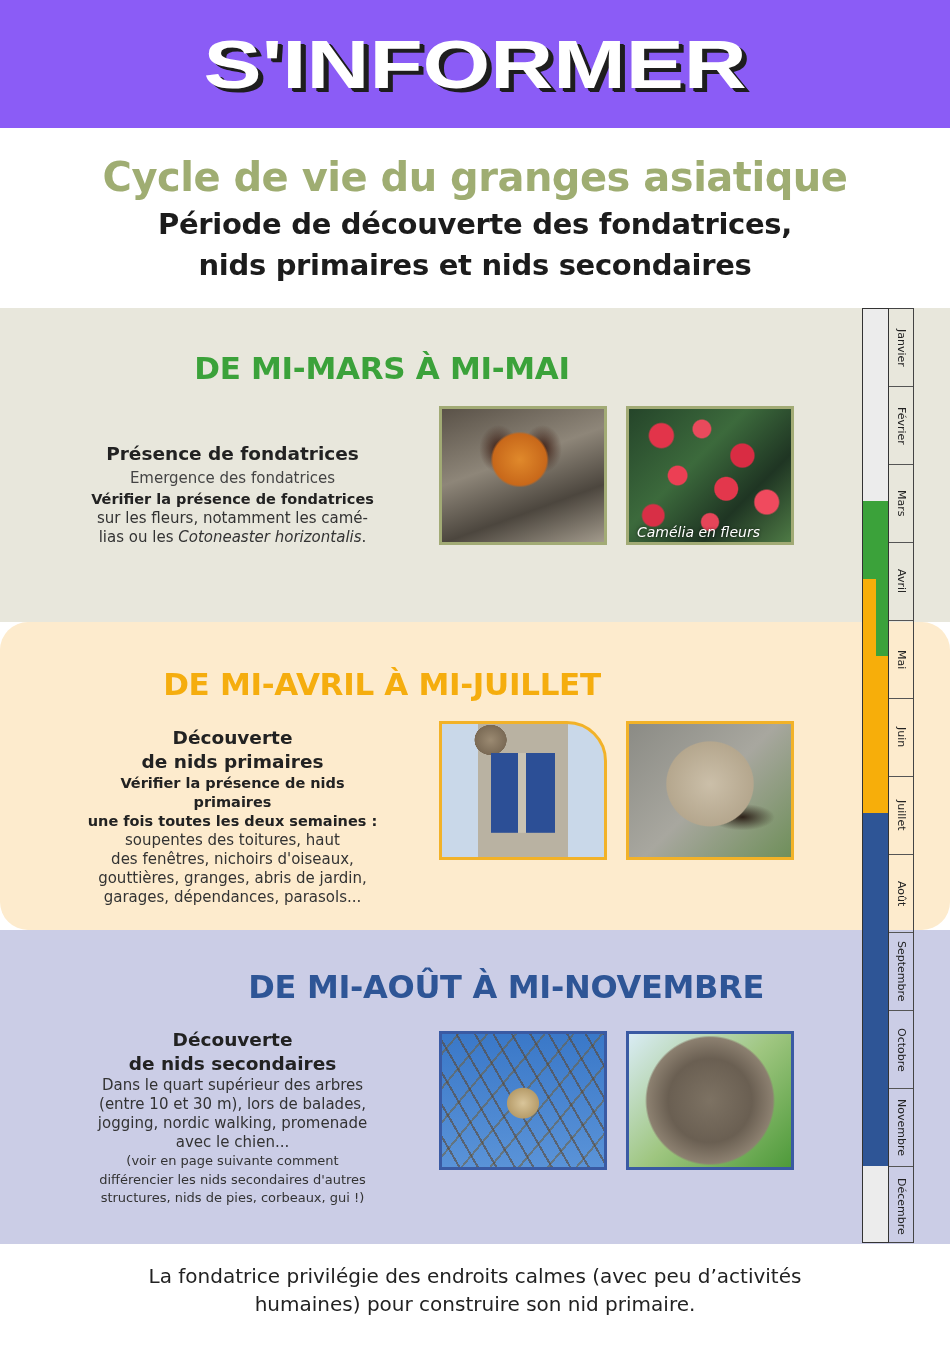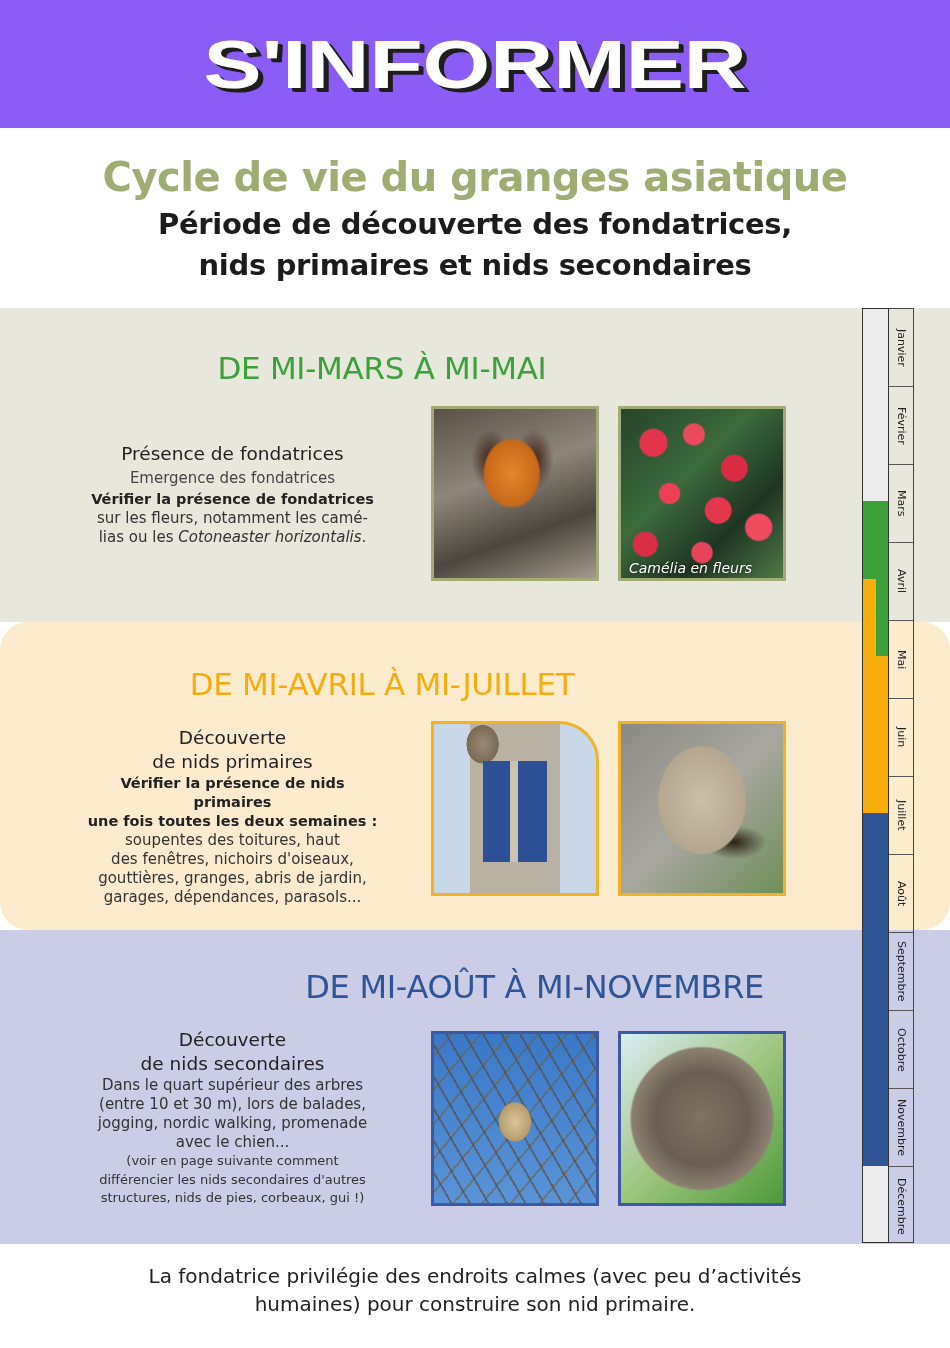--- a/index.html
+++ b/index.html
@@ -11,35 +11,35 @@
 
     .intro { position: absolute; left: 0; top: 128px; width: 950px; height: 180px; text-align: center; }
     .intro-title { position: absolute; left: 0; right: 0; top: 26px; font-weight: 700; font-size: 40px; color: #9fad72; letter-spacing: -0.5px; }
     .intro-sub { position: absolute; left: 0; right: 0; top: 76px; font-weight: 700; font-size: 29px; line-height: 41px; color: #1c1c1c; letter-spacing: -0.3px; }
 
     .section { position: absolute; left: 0; width: 950px; }
     .s1 { top: 308px; height: 314px; background: #e8e7dc; }
     .s2 { top: 622px; height: 308px; background: #fdebcd; border-radius: 28px; }
     .s3 { top: 930px; height: 314px; background: #cbcde6; }
 
-    .sec-heading { position: absolute; left: 0; width: 764px; text-align: center; font-weight: 400; font-size: 31px; letter-spacing: -0.3px; }
+    .sec-heading { position: absolute; left: 0; width: 764px; text-align: center; font-weight: 700; font-size: 31px; letter-spacing: -0.3px; }
     .s1 .sec-heading { top: 42px; color: #3ba23a; }
     .s2 .sec-heading { top: 44px; color: #f5ad0e; }
     .s3 .sec-heading { top: 38px; color: #2e5596; font-size: 32px; text-align: right; }
 
     .sec-text { position: absolute; left: 80px; width: 305px; text-align: center; font-size: 15px; line-height: 19px; color: #333; }
-    .sec-text .t-title { font-weight: 400; font-size: 18.5px; line-height: 24px; color: #222; }
+    .sec-text .t-title { font-weight: 700; font-size: 18.5px; line-height: 24px; color: #222; }
     .sec-text .t-sub { font-size: 15px; line-height: 24px; color: #444; }
     .sec-text .t-bold { font-weight: 700; color: #222; font-size: 14.5px; }
     .sec-text .t-small { font-size: 13px; line-height: 18.5px; }
     .s1 .sec-text { top: 134px; }
     .s2 .sec-text { top: 104px; }
     .s3 .sec-text { top: 98px; }
 
-    .photo { position: absolute; width: 168px; height: 175px; border: 3px solid; overflow: hidden; }
+    .photo { position: absolute; width: 168px; height: 139px; border: 3px solid; overflow: hidden; margin-left: 8px; }
     .s1 .photo { top: 98px; border-color: #a2ab75; }
     .s2 .photo { top: 99px; border-color: #f2b228; }
     .s3 .photo { top: 101px; border-color: #3a5aa3; }
     .photo.left { left: 431px; }
     .photo.right { left: 618px; }
     .photo-caption { position: absolute; left: 8px; bottom: 2px; color: #fff; font-style: italic; font-size: 14px; text-shadow: 0 0 3px rgba(0,0,0,0.7); }
 
     
     .ph-hornet { background: radial-gradient(ellipse 30% 35% at 48% 38%, #e0892b 0%, #c8681a 55%, transparent 60%), radial-gradient(ellipse 12% 18% at 35% 30%, #3b1c12 0%, transparent 100%), radial-gradient(ellipse 12% 18% at 62% 30%, #3b1c12 0%, transparent 100%), linear-gradient(160deg, #5a5248 0%, #8e8679 40%, #4c463e 70%, #a29a8c 100%); }
     .ph-camelia { background:

